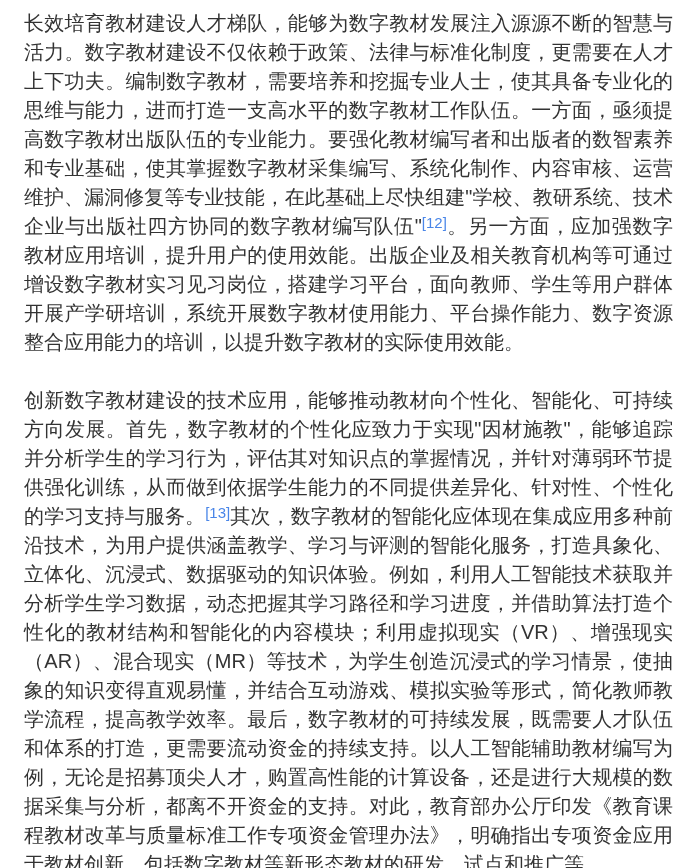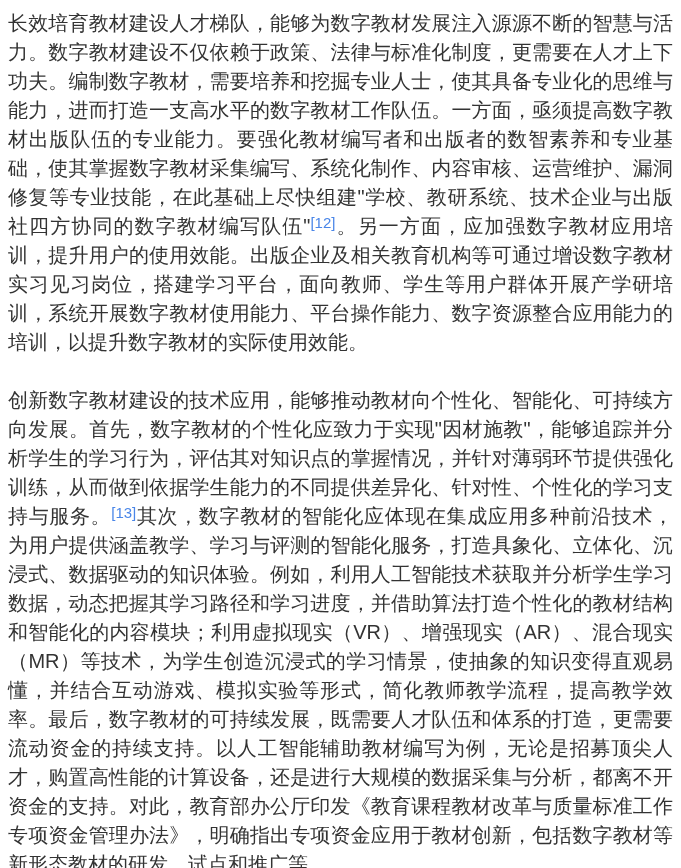--- a/index.html
+++ b/index.html
@@ -16,21 +16,21 @@
   .article {
     padding: 9px 8px 0 8px;
     font-size: 20px;
     line-height: 29px;
     color: var(--text-color, #333333);
     text-align: justify;
     text-justify: inter-ideograph;
     word-break: break-all;
   }
   .para {
-    margin: 0 0 29px 0;
+    margin: 0 0 29px 16px;
   }
   .citation {
     color: var(--link-color, #4a86e8);
     font-size: 15px;
     line-height: 0;
     position: relative;
     top: -5px;
     text-decoration: none;
     white-space: nowrap;
   }

